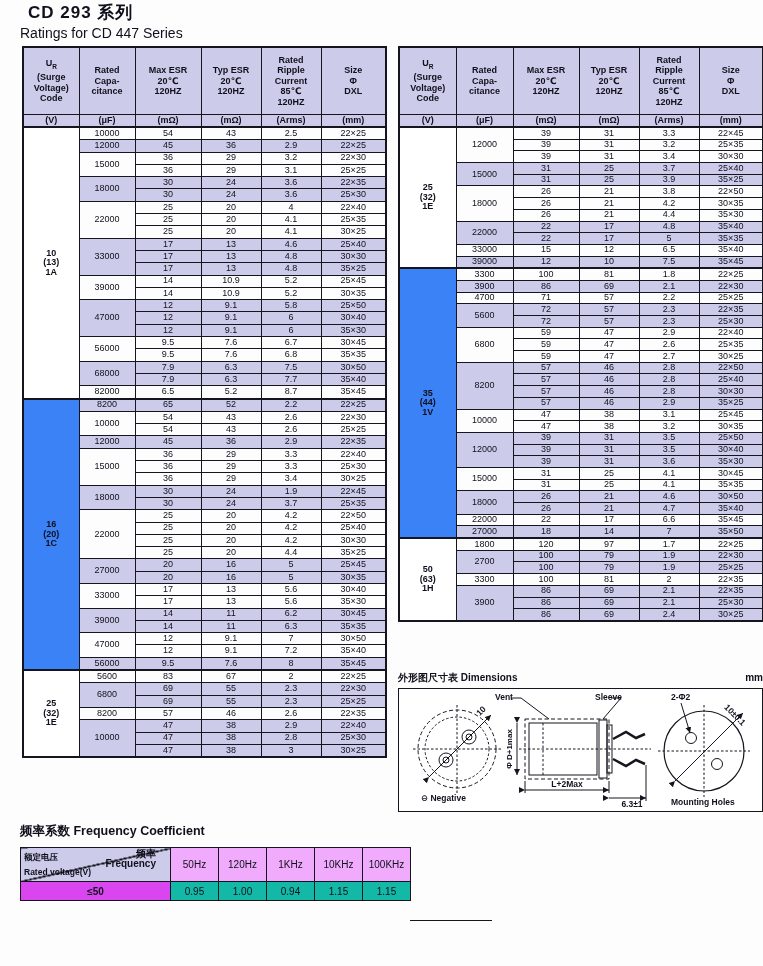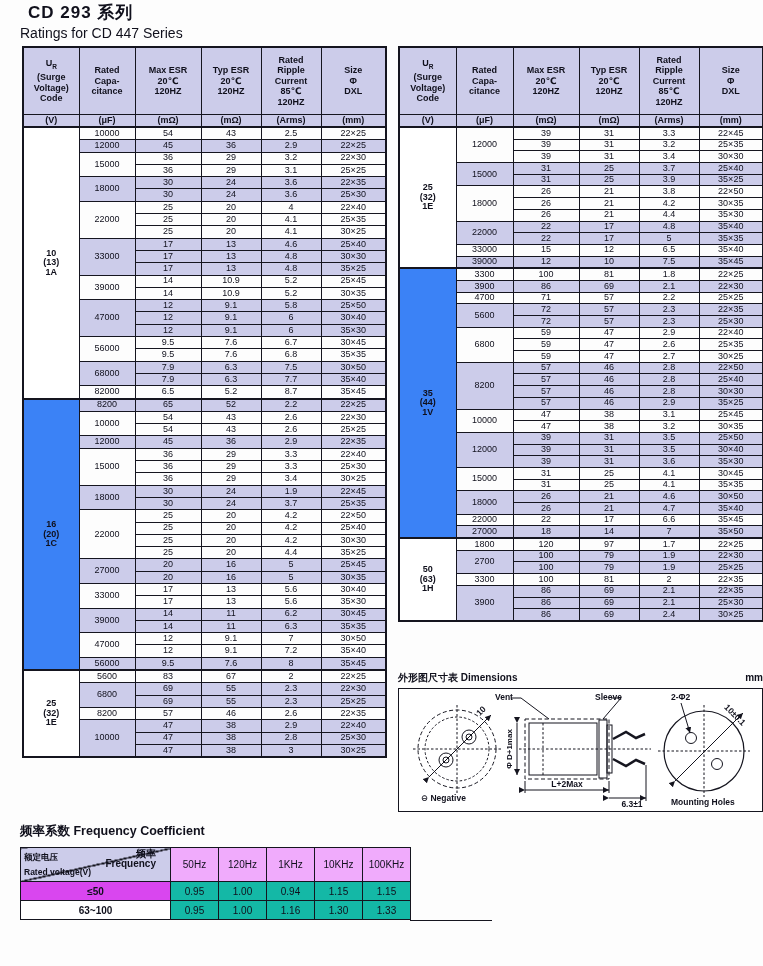--- a/index.html
+++ b/index.html
@@ -880,26 +880,18 @@
       </thead>
       <tbody id="freq-body">
           <tr>
             <td class="flbl sh">≤50</td>
             <td class="fval">0.95</td>
             <td class="fval">1.00</td>
             <td class="fval">0.94</td>
             <td class="fval">1.15</td>
             <td class="fval">1.15</td>
           </tr>
-          <tr>
-            <td class="flbl">63~100</td>
-            <td class="fval">0.95</td>
-            <td class="fval">1.00</td>
-            <td class="fval">1.16</td>
-            <td class="fval">1.30</td>
-            <td class="fval">1.33</td>
-          </tr>
         </tbody>
     </table>
     <div class="ext-line"></div>
   </div>
 
 </div>
 
 </body></html>

